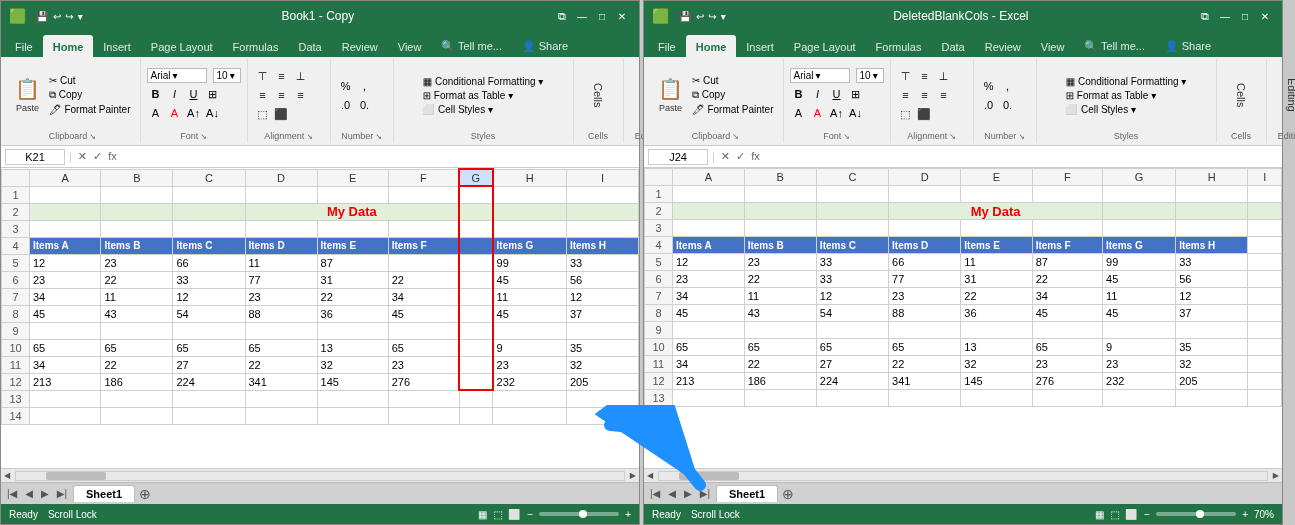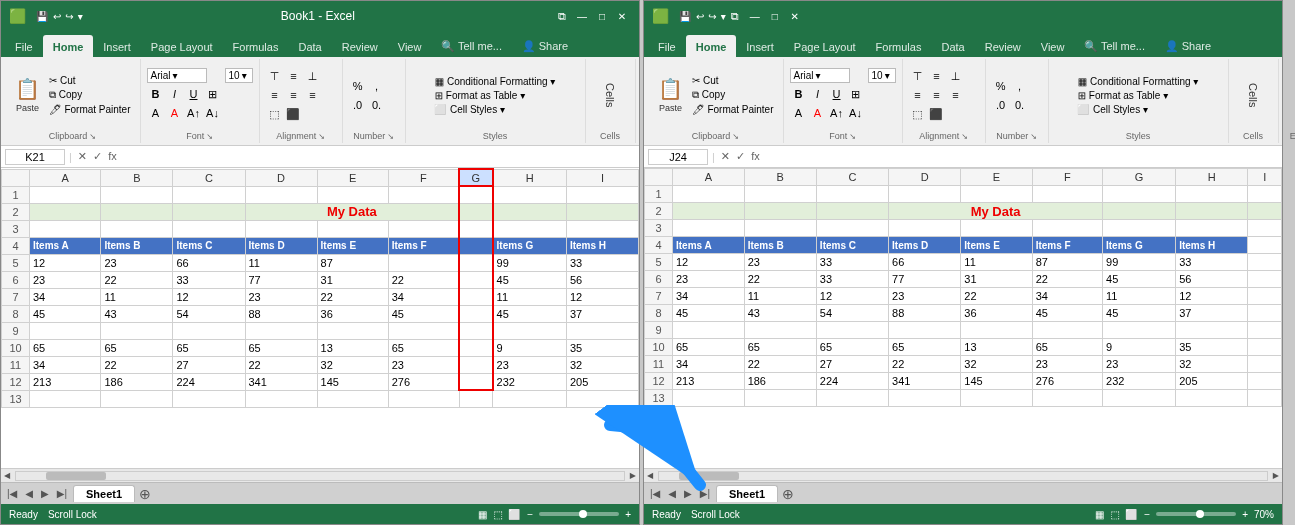--- a/index.html
+++ b/index.html
@@ -113,21 +113,21 @@
     .big-btn-icon { font-size: 20px; }
     .small-btns { display: flex; flex-direction: column; gap: 1px; }
     .small-btn {
       display: flex; align-items: center; gap: 2px;
       padding: 1px 3px; font-size: 10px; cursor: pointer;
       border-radius: 2px; white-space: nowrap;
     }
     .font-selector {
       display: flex; flex-direction: column; gap: 2px;
     }
-    .font-row { display: flex; align-items: center; gap: 18px; }
+    .font-row { display: flex; align-items: center; gap: 6px; }
     .font-box {
       border: 1px solid #bbb; background: white;
       padding: 1px 3px; font-size: 10px;
       display: flex; align-items: center; gap: 2px;
       cursor: pointer; min-width: 60px;
     }
     .size-box { min-width: 28px; }
     .fmt-btns { display: flex; gap: 1px; flex-wrap: wrap; max-width: 80px; }
     .fmt-btn {
       width: 18px; height: 18px; border: 1px solid transparent;
@@ -285,21 +285,21 @@
   <div class="excel-window">
 
     <div class="title-bar">
       <div class="title-bar-left-icons">
         <span class="win-icon">🟩</span>
         <span class="qs-btn">💾</span>
         <span class="qs-btn">↩</span>
         <span class="qs-btn">↪</span>
         <span class="qs-btn">▾</span>
       </div>
-      <div class="title-bar-title">Book1 - Excel</div>
+      <div class="title-bar-title">Book1 - Copy</div>
       <div class="title-bar-controls">
         <span class="fmt-btn">⧉</span>
         <button class="title-btn">—</button>
         <button class="title-btn">□</button>
         <button class="title-btn close">✕</button>
       </div>
     </div>
 
     <div class="ribbon">
       <div class="ribbon-tabs">
@@ -608,20 +608,32 @@
               <td></td>
                 <td></td>
                 <td></td>
               <td></td>
                 <td></td>
                 <td></td>
               <td></td>
                 <td></td>
                 <td></td>
             </tr>
+            <tr>
+              <td class="row-header">14</td>
+              <td></td>
+                <td></td>
+                <td></td>
+              <td></td>
+                <td></td>
+                <td></td>
+              <td></td>
+                <td></td>
+                <td></td>
+            </tr>
           </tbody>
         </table>
       </div>
 
       <div class="scroll-area">
         <span class="scroll-btn">◀</span>
         <div class="scroll-track">
           <div class="scroll-thumb" style="left:30px;"></div>
         </div>
         <span class="scroll-btn">▶</span>
@@ -665,20 +677,21 @@
   <div class="excel-window">
 
     <div class="title-bar">
       <div class="title-bar-left-icons">
         <span class="win-icon">🟩</span>
         <span class="qs-btn">💾</span>
         <span class="qs-btn">↩</span>
         <span class="qs-btn">↪</span>
         <span class="qs-btn">▾</span>
       </div>
+      <div class="title-bar-title">DeletedBlankCols - Excel</div>
       <div class="title-bar-controls">
         <span class="fmt-btn">⧉</span>
         <button class="title-btn">—</button>
         <button class="title-btn">□</button>
         <button class="title-btn close">✕</button>
       </div>
     </div>
 
     <div class="ribbon">
       <div class="ribbon-tabs">

